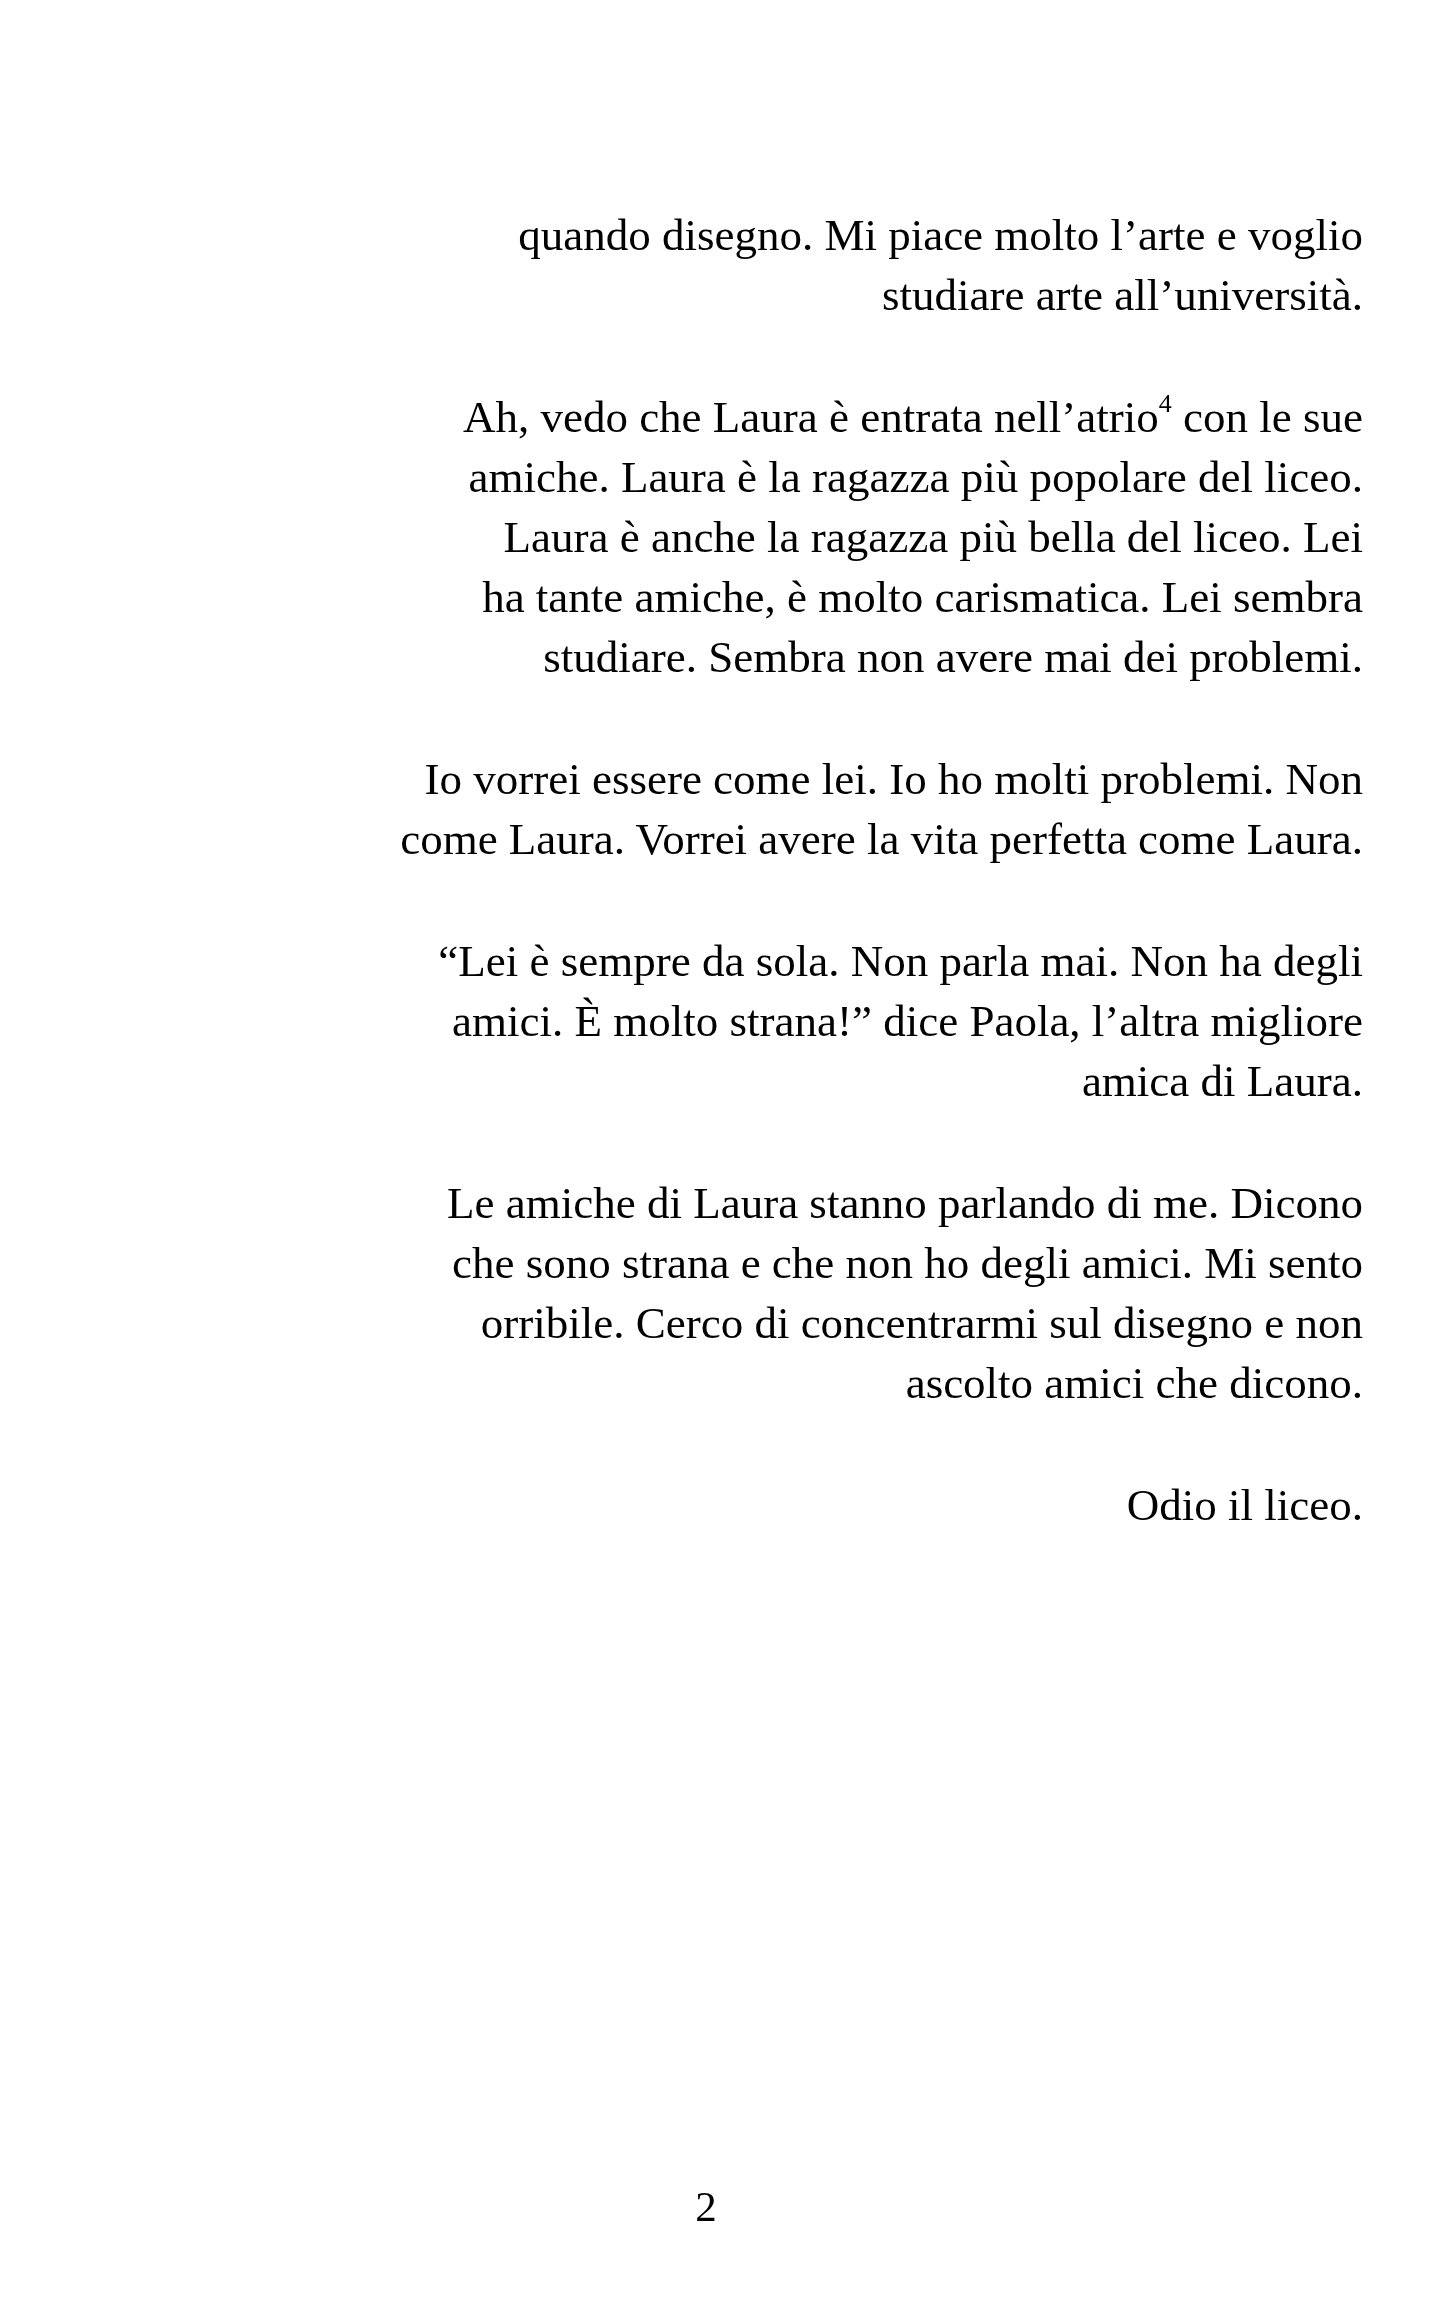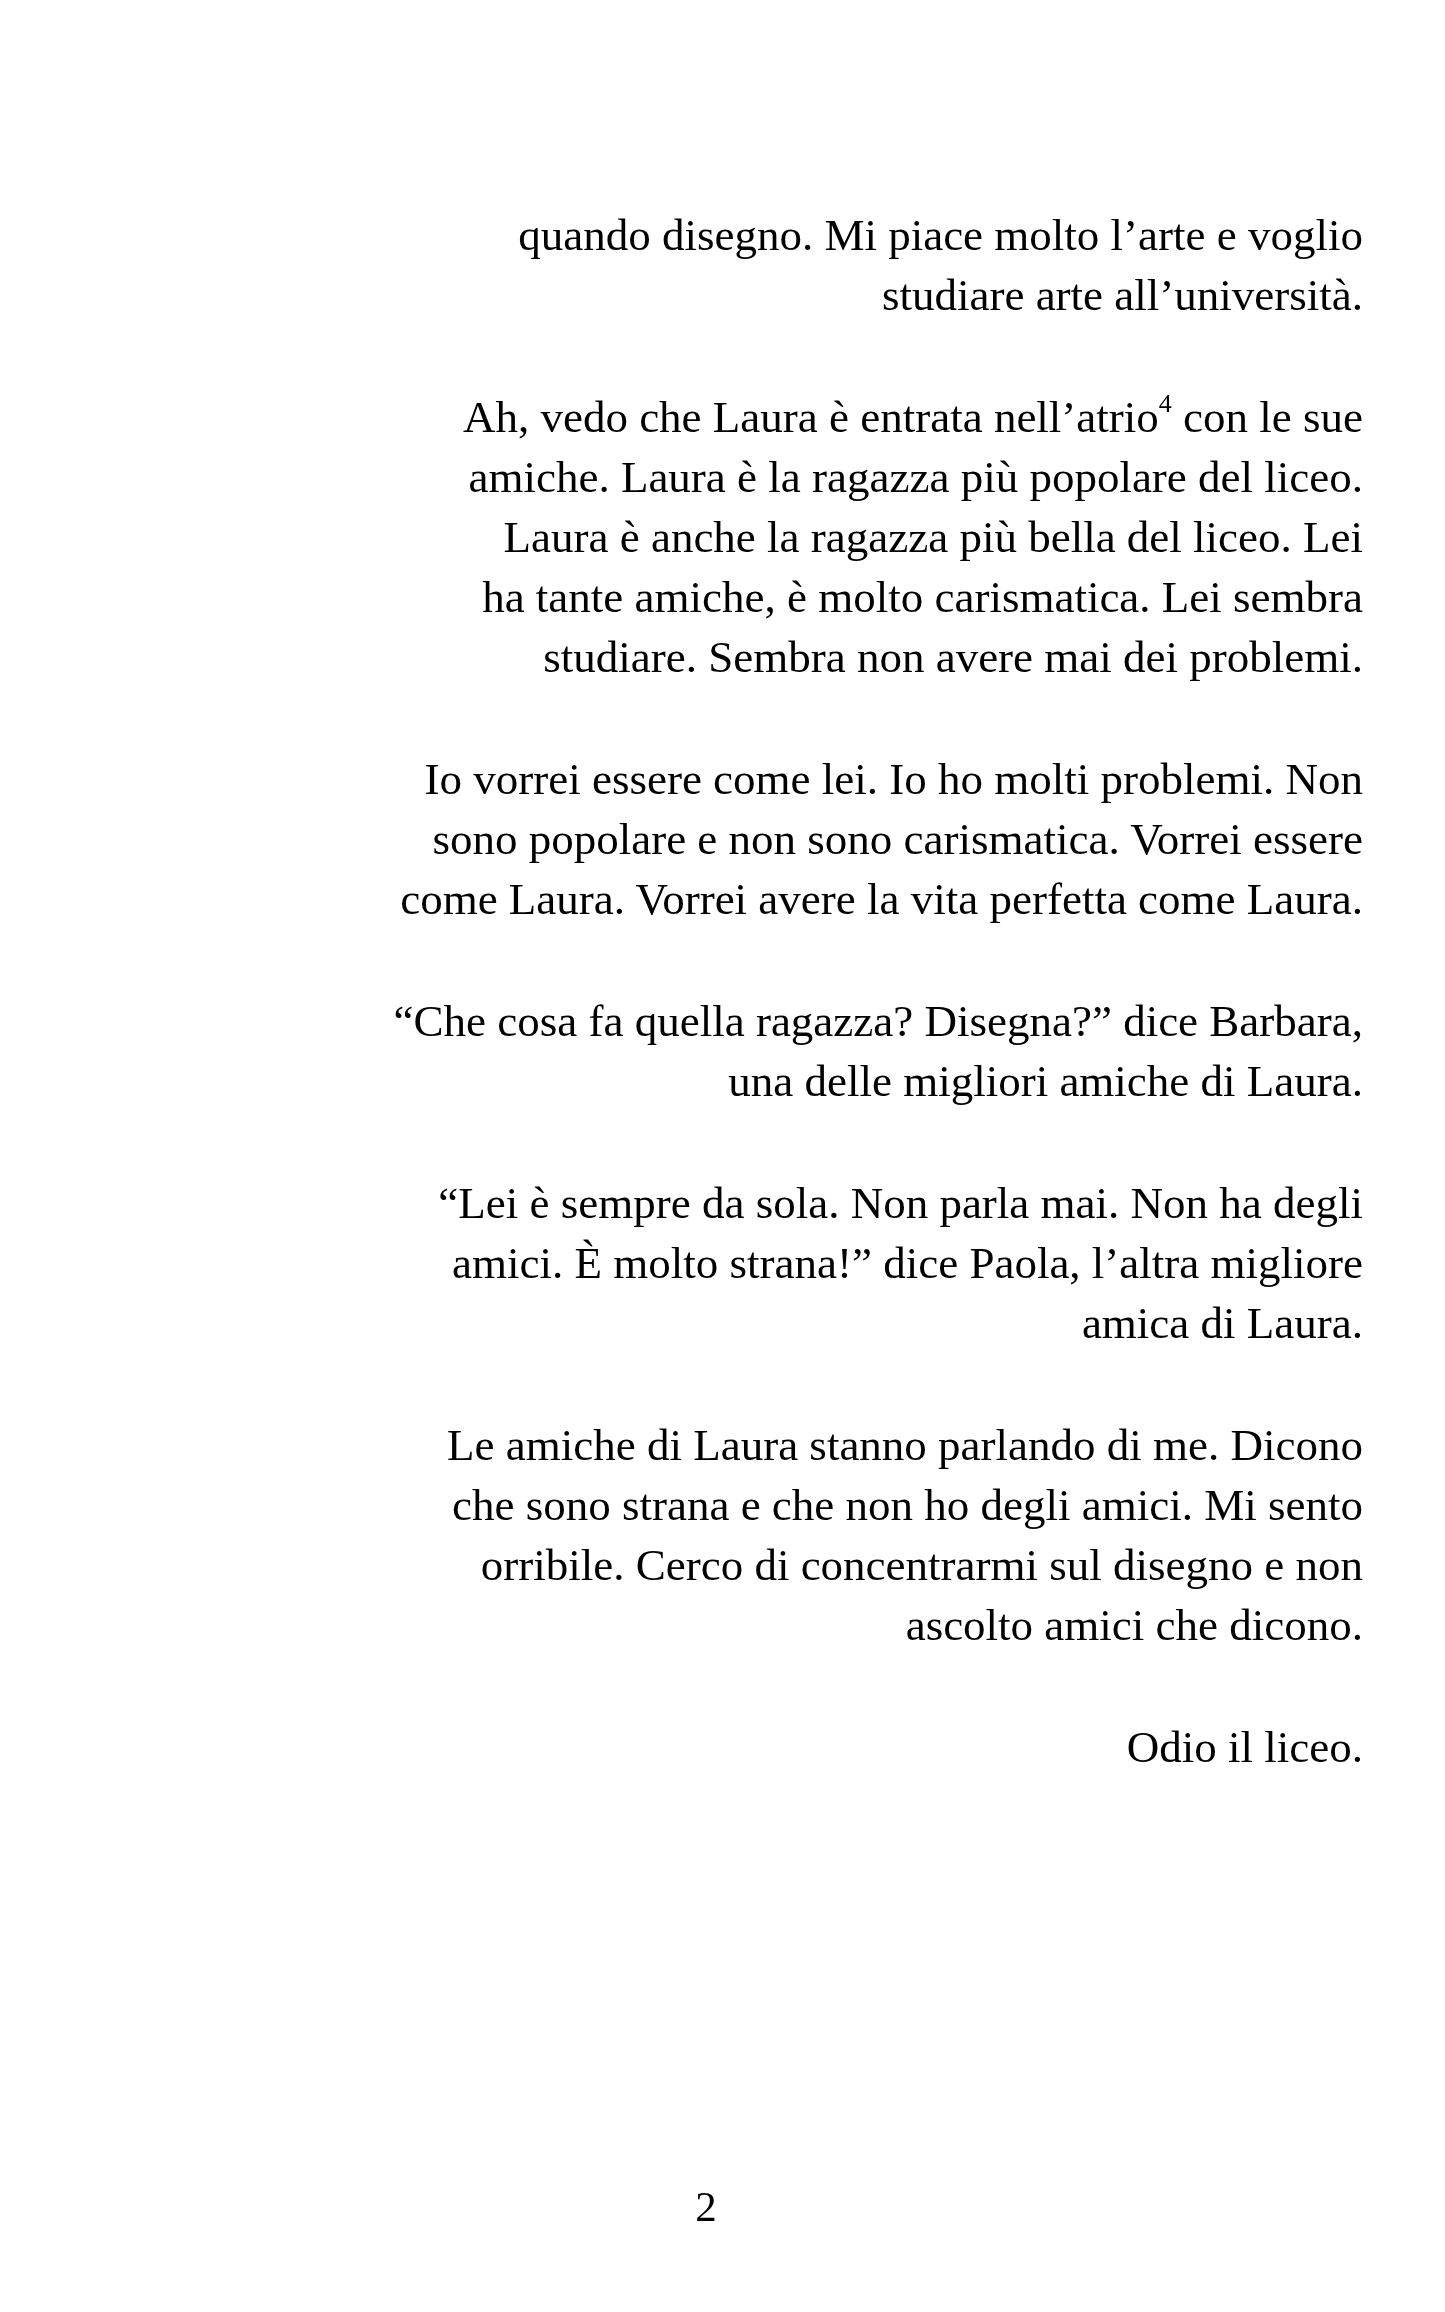--- a/index.html
+++ b/index.html
@@ -84,28 +84,23 @@
     <p class="para">
       <span class="line"><span>Ah, vedo che Laura è entrata nell’</span><span class="bold-term">atrio</span><sup class="ref-sup">4</sup><span> con le sue</span></span>
       <span class="line">amiche. Laura è la ragazza più popolare del liceo.</span>
       <span class="line">Laura è anche la ragazza più bella del liceo. Lei</span>
       <span class="line">ha tante amiche, è molto carismatica. Lei sembra</span>
       <span class="line">studiare. Sembra non avere mai dei problemi.</span>
     </p>
 
     <p class="para">
       <span class="line">Io vorrei essere come lei. Io ho molti problemi. Non</span>
-      <span class="line">sono popolare e non sono carismatica. Vorrei essere</span>
       <span class="line">come Laura. Vorrei avere la vita perfetta come Laura.</span>
     </p>
 
-    <p class="para">
-      <span class="line">“Che cosa fa quella ragazza? Disegna?” dice Barbara,</span>
-      <span class="line">una delle migliori amiche di Laura.</span>
-    </p>
 
     <p class="para">
       <span class="line">“Lei è sempre da sola. Non parla mai. Non ha degli</span>
       <span class="line">amici. È molto strana!” dice Paola, l’altra migliore</span>
       <span class="line">amica di Laura.</span>
     </p>
 
     <p class="para">
       <span class="line">Le amiche di Laura stanno parlando di me. Dicono</span>
       <span class="line">che sono strana e che non ho degli amici. Mi sento</span>

